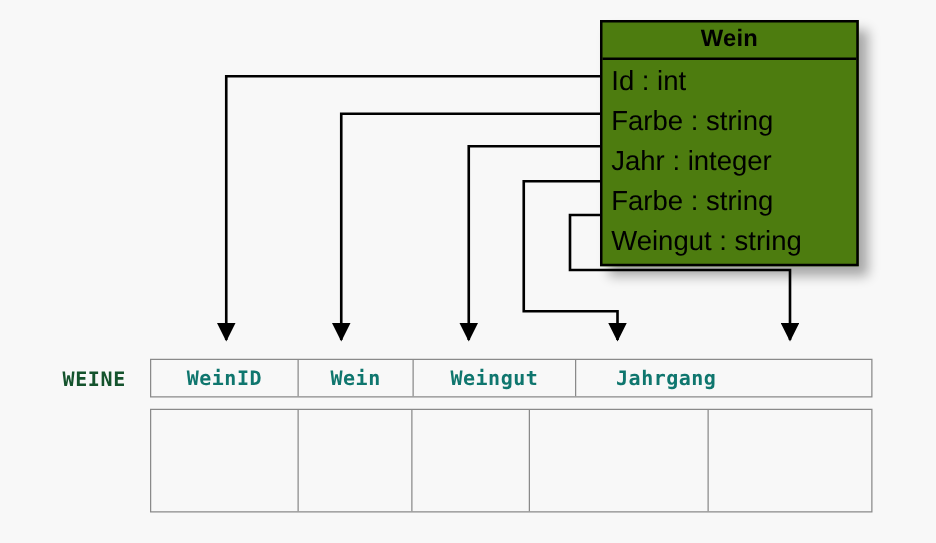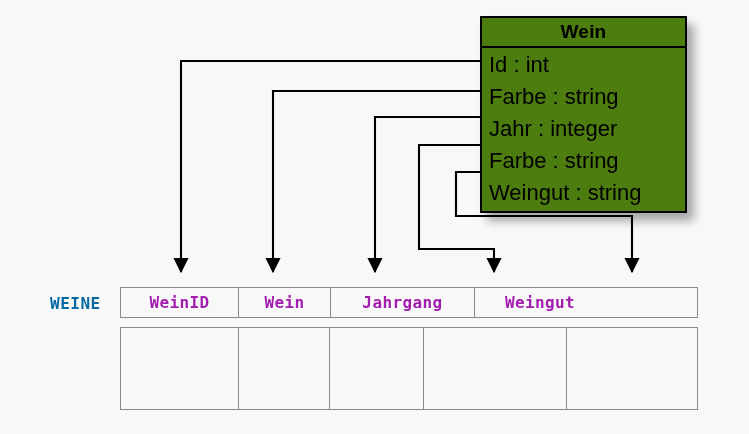--- a/index.html
+++ b/index.html
@@ -66,21 +66,21 @@
   }
 
   
   .table-label {
     position: absolute;
     left: 50px;
     top: 294px;
     font-family: "DejaVu Sans Mono", "Liberation Mono", monospace;
     font-size: 16px;
     font-weight: bold;
-    color: #0369a1;
+    color: #14532d;
     letter-spacing: 0.5px;
     white-space: nowrap;
   }
   .rel-table {
     position: absolute;
     left: 120px;
     top: 287px;
     width: 578px;
   }
   .rel-header-row,
@@ -108,21 +108,21 @@
     justify-content: center;
     overflow: hidden;
   }
   .rel-cell:last-child {
     border-right: none;
   }
   .rel-header-row .rel-cell {
     font-family: "DejaVu Sans Mono", "Liberation Mono", monospace;
     font-size: 16px;
     font-weight: bold;
-    color: #a21caf;
+    color: #0f766e;
     letter-spacing: 0.4px;
     white-space: nowrap;
   }
   
   .col-0 { width: 118px; }
   .col-1 { width: 92px; }
   .col-2 { width: 94px; }
   .col-3 { width: 144px; }
   .col-4 { width: 130px; }
 </style>
@@ -159,22 +159,22 @@
       <div class="uml-attr">Weingut : string</div>
     </div>
   </div>
 
   <div class="table-label">WEINE</div>
 
   <div class="rel-table">
     <div class="rel-header-row">
       <div class="rel-cell col-0">WeinID</div>
       <div class="rel-cell col-1">Wein</div>
+      <div class="rel-cell col-4">Weingut</div>
       <div class="rel-cell col-3">Jahrgang</div>
-      <div class="rel-cell col-4">Weingut</div>
     </div>
 
     <div class="rel-body-row">
       <div class="rel-cell col-0"></div>
       <div class="rel-cell col-1"></div>
       <div class="rel-cell col-2"></div>
       <div class="rel-cell col-3"></div>
       <div class="rel-cell col-4"></div>
     </div>
   </div>

